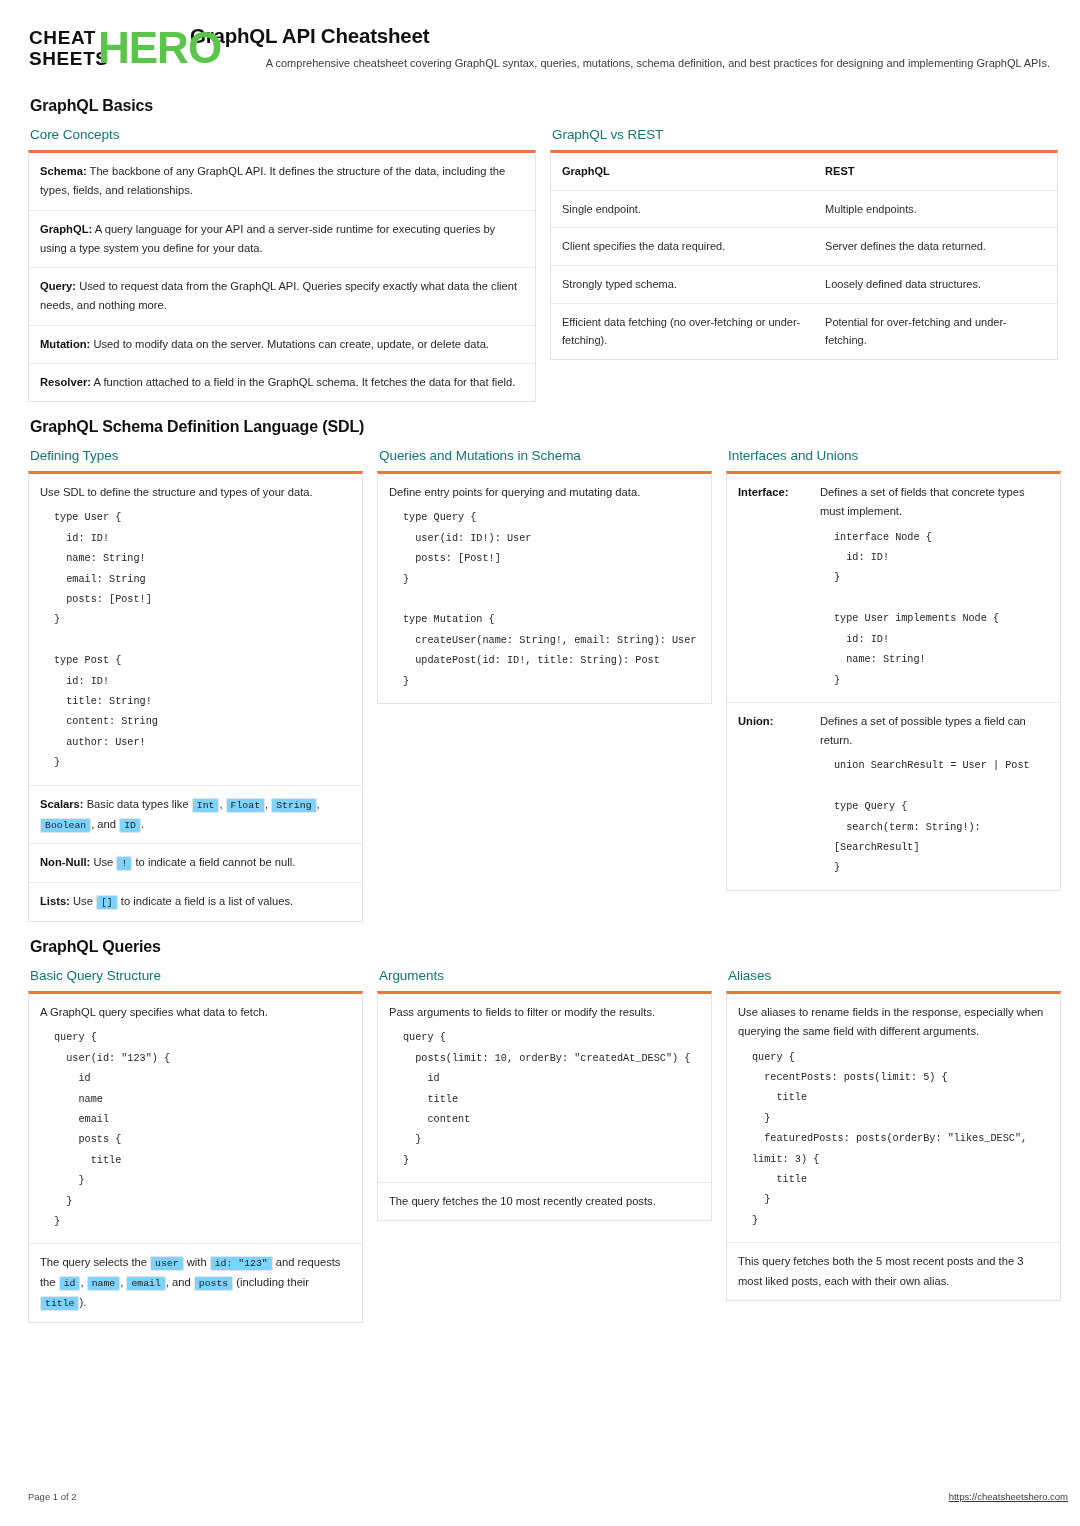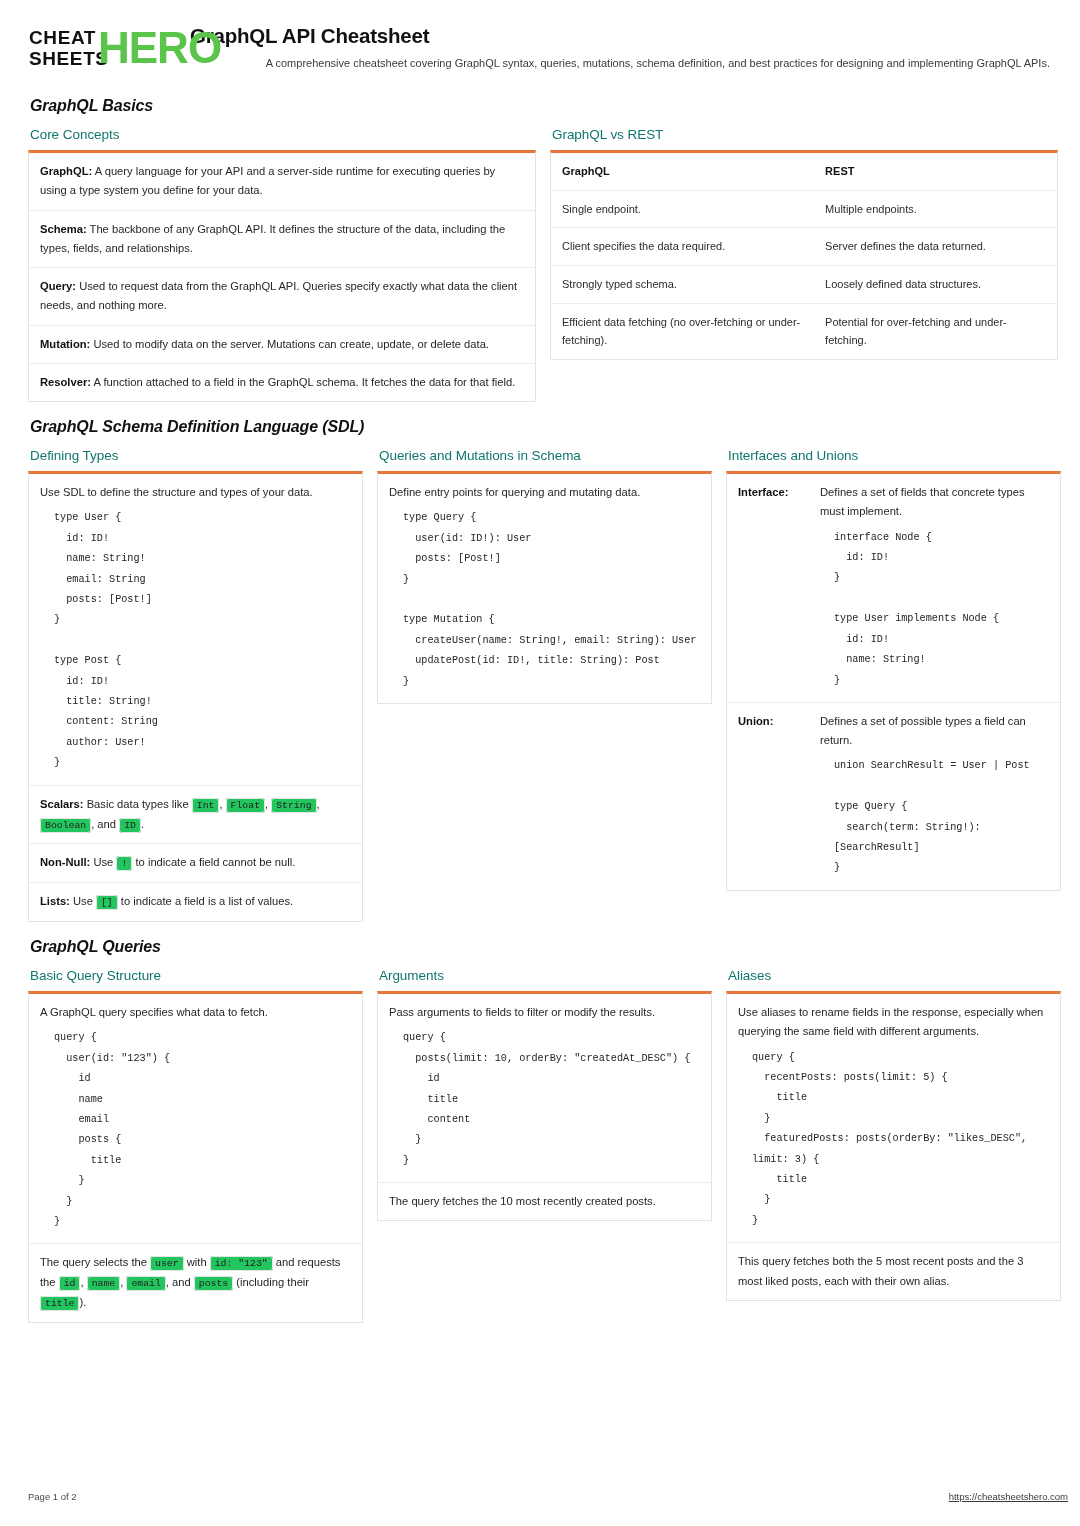--- a/index.html
+++ b/index.html
@@ -70,21 +70,20 @@
     text-align: right;
   }
 
   
   .section-title {
     font-size: 16px;
     font-weight: 700;
     color: #111111;
     letter-spacing: -0.15px;
     margin: 16px 0 12px 2px;
-    font-style: italic;
   }
   .section-title.first { margin-top: 6px; }
   .card-title {
     font-size: 13.5px;
     font-weight: 400;
     color: #0f766e;
     margin: 0 0 8px 2px;
     letter-spacing: -0.05px;
   }
 
@@ -134,21 +133,21 @@
     line-height: 2.0;
     color: #242424;
     margin: 6px 0 2px 0;
     padding: 0 0 0 14px;
     white-space: pre-wrap;
     word-break: break-word;
   }
   code.chip {
     font-family: "Liberation Mono", "DejaVu Sans Mono", monospace;
     font-size: 9.8px;
-    background: #22c55e;
+    background: #7dd3fc;
     border: 1px solid #e4e4e4;
     border-radius: 3px;
     padding: 1px 4px;
     color: #222;
     white-space: nowrap;
   }
 
   
   .def-row { display: flex; gap: 10px; }
   .def-term {
@@ -199,24 +198,24 @@
   </div>
 
   <h2 class="section-title first">GraphQL Basics</h2>
 
   <div class="row">
 
     <div class="col-half">
       <h3 class="card-title">Core Concepts</h3>
       <div class="card">
         <div class="card-row">
+          <b>Schema:</b><span> The backbone of any GraphQL API. It defines the structure of the data, including the types, fields, and relationships.</span>
+        </div>
+        <div class="card-row">
           <b>GraphQL:</b><span> A query language for your API and a server-side runtime for executing queries by using a type system you define for your data.</span>
-        </div>
-        <div class="card-row">
-          <b>Schema:</b><span> The backbone of any GraphQL API. It defines the structure of the data, including the types, fields, and relationships.</span>
         </div>
         <div class="card-row">
           <b>Query:</b><span> Used to request data from the GraphQL API. Queries specify exactly what data the client needs, and nothing more.</span>
         </div>
         <div class="card-row">
           <b>Mutation:</b><span> Used to modify data on the server. Mutations can create, update, or delete data.</span>
         </div>
         <div class="card-row">
           <b>Resolver:</b><span> A function attached to a field in the GraphQL schema. It fetches the data for that field.</span>
         </div>

